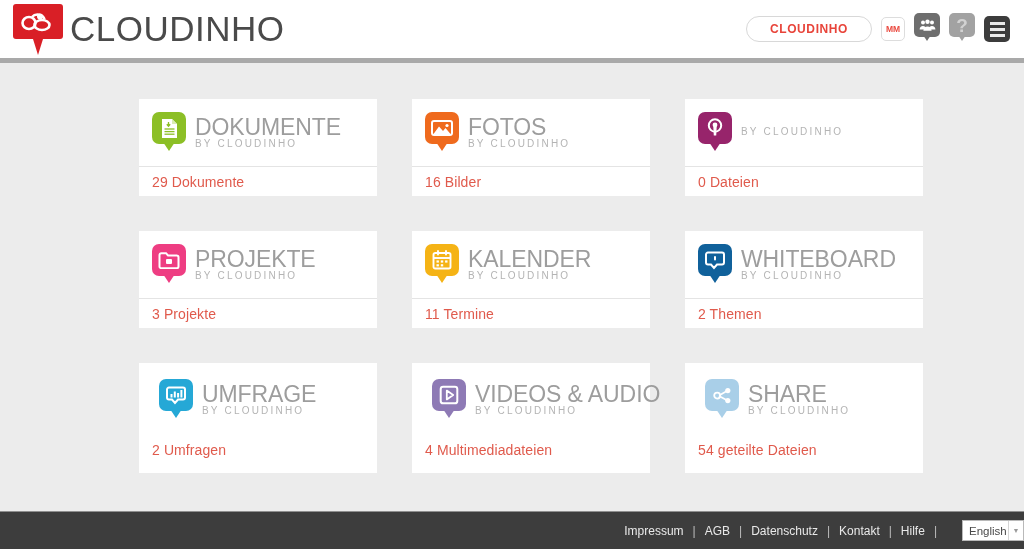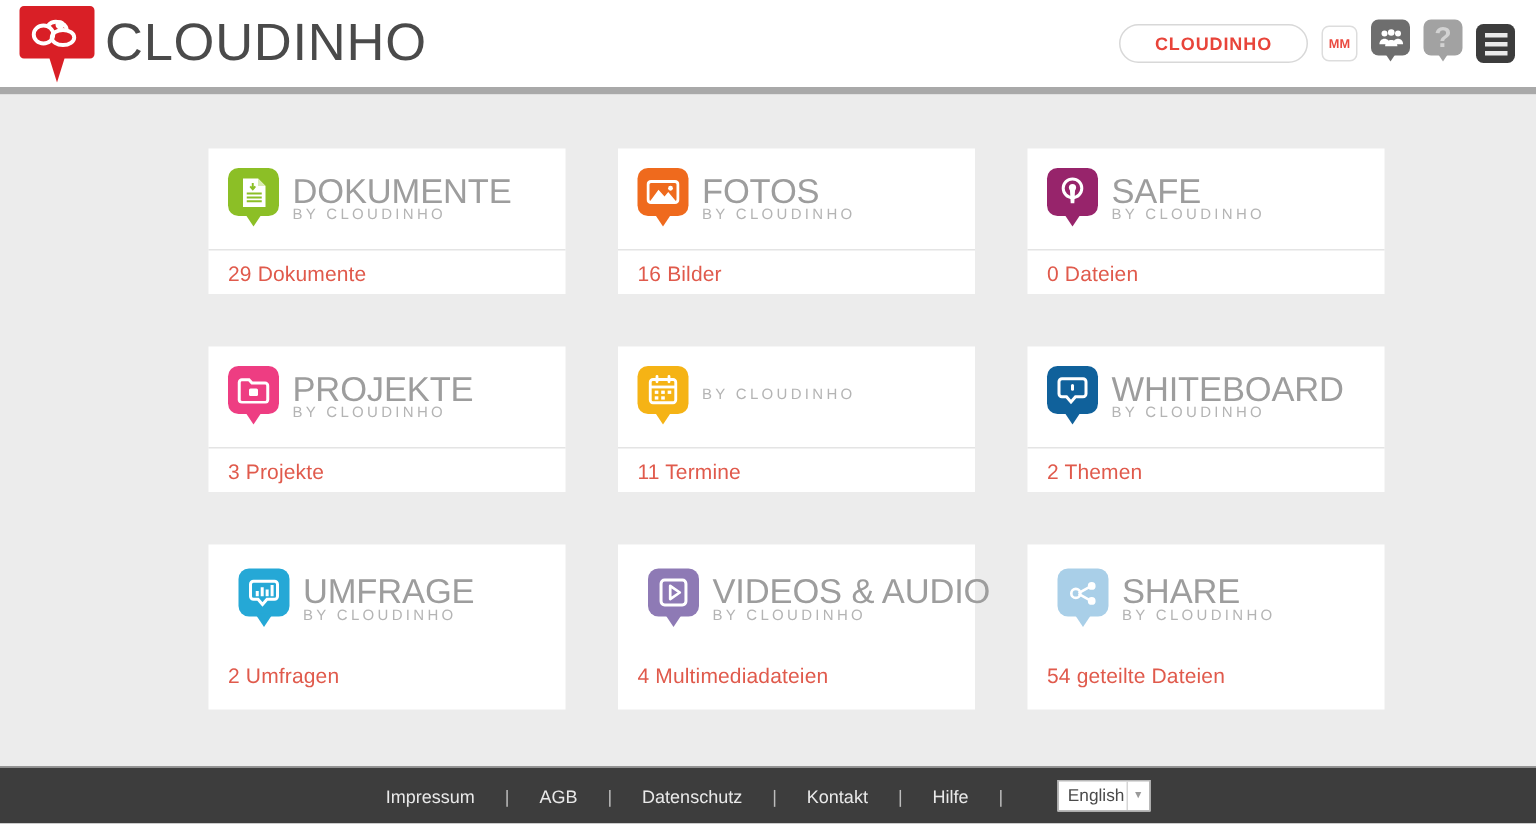--- a/index.html
+++ b/index.html
@@ -158,22 +158,22 @@
     line-height: 12px;
     margin-top: -1px;
   }
 
   
   .footer {
     flex: 0 0 auto;
     height: 38px;
     background: #3d3d3d;
     border-top: 1px solid #8f8f8f;
-    display: flex; align-items: center; justify-content: center;
-    gap: 20px;
+    display: flex; align-items: center; justify-content: flex-end;
+    gap: 9px;
   }
   .footer a {
     color: #e9e9e9; font-size: 12px; text-decoration: none; cursor: pointer;
   }
   .footer .sep { color: #bdbdbd; font-size: 12px; }
   .lang-select {
     margin-left: 16px;
     width: 62px; height: 21px;
     background: #ffffff;
     border: 1px solid #b9b9b9;
@@ -312,21 +312,20 @@
             <div class="body" style="background:#97246b">
               <svg width="18" height="21" viewBox="0 0 18 21">
                 <circle cx="9" cy="7.5" r="6.2" fill="none" stroke="#ffffff" stroke-width="2"></circle>
                 <circle cx="9" cy="7" r="2.4" fill="#ffffff"></circle>
                 <path d="M7.3 8.5 L7.8 17.5 h2.4 L10.7 8.5 Z" fill="#ffffff"></path>
               </svg>
             </div>
             <div class="tail"></div>
           </div>
           <div class="card-titles">
-            <div class="card-title">SAFE</div>
             <div class="card-sub">BY CLOUDINHO</div>
           </div>
         </div>
         <div class="card-foot">
           <span class="count-text">0 Dateien</span>
         </div>
       </div>
 
       <div class="card">
         <div class="card-head">
@@ -362,20 +361,21 @@
                   <rect x="8.8" y="10.4" width="2.4" height="2.2"></rect>
                   <rect x="13.1" y="10.4" width="2.4" height="2.2"></rect>
                   <rect x="4.5" y="14.2" width="2.4" height="2.2"></rect>
                   <rect x="8.8" y="14.2" width="2.4" height="2.2"></rect>
                 </g>
               </svg>
             </div>
             <div class="tail"></div>
           </div>
           <div class="card-titles">
+            <div class="card-title">KALENDER</div>
             <div class="card-sub">BY CLOUDINHO</div>
           </div>
         </div>
         <div class="card-foot">
           <span class="count-text">11 Termine</span>
         </div>
       </div>
 
       <div class="card">
         <div class="card-head">

